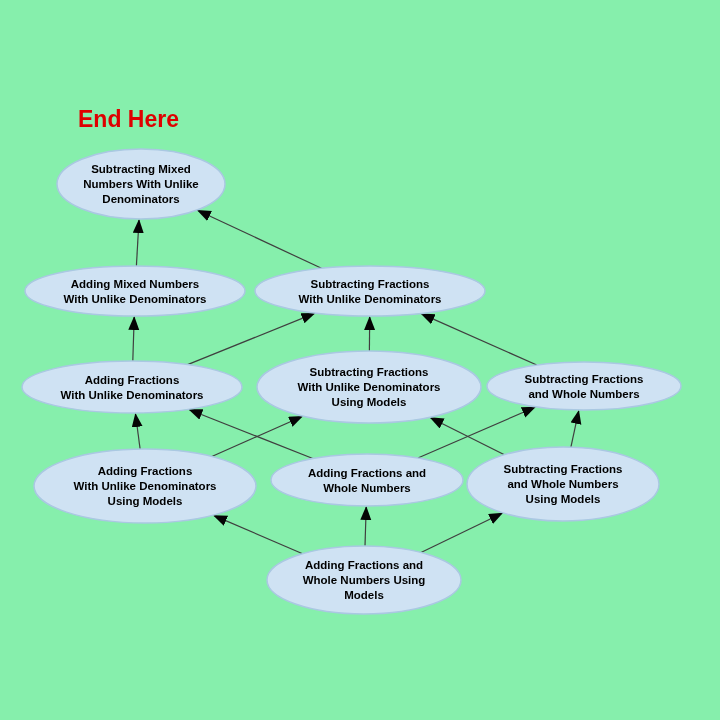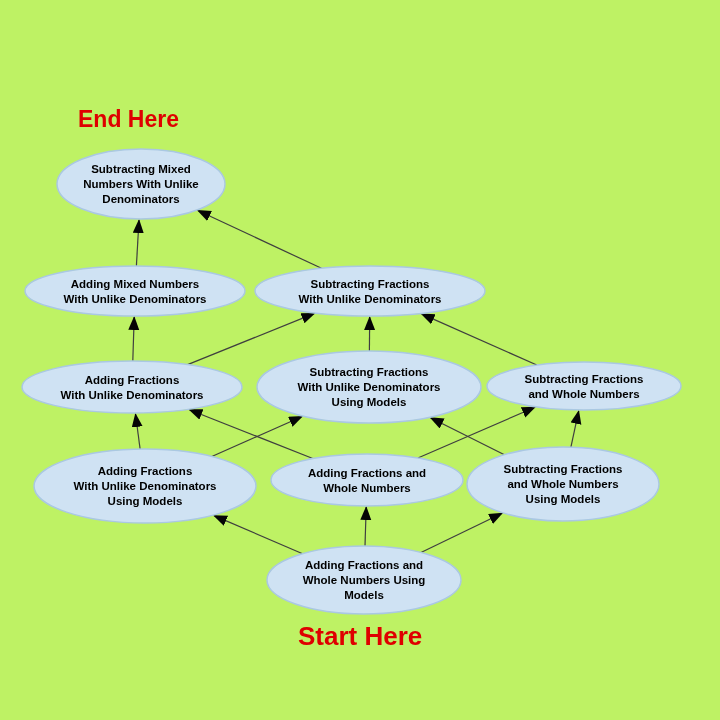--- a/index.html
+++ b/index.html
@@ -1,20 +1,20 @@
 <!DOCTYPE html>
 <html><head>
 <meta charset="utf-8">
 <style>
   html, body { margin: 0; padding: 0; background: #ffffff; }
   .canvas {
     position: relative;
     width: 720px;
     height: 720px;
-    background: #bef264;
+    background: #86efac;
     font-family: "Liberation Sans", sans-serif;
     overflow: hidden;
   }
   .flow-label {
     position: absolute;
     font-weight: bold;
     white-space: nowrap;
   }
   #end-label   { left: 78px;  top: 106px; font-size: 23px; }
   #start-label { left: 298px; top: 621px; font-size: 26px; }
@@ -92,14 +92,13 @@
           <ellipse cx="563" cy="484" rx="96" ry="37" fill="#cfe2f3" stroke="#aac8e2" stroke-width="1.5"></ellipse>
           <text class="node-text" fill="#000000"><tspan x="563" y="473">Subtracting Fractions</tspan><tspan x="563" y="488">and Whole Numbers</tspan><tspan x="563" y="503">Using Models</tspan></text>
         </g>
         <g>
           <ellipse cx="364" cy="580" rx="97" ry="34" fill="#cfe2f3" stroke="#aac8e2" stroke-width="1.5"></ellipse>
           <text class="node-text" fill="#000000"><tspan x="364" y="569">Adding Fractions and</tspan><tspan x="364" y="584">Whole Numbers Using</tspan><tspan x="364" y="599">Models</tspan></text>
         </g>
       </g>
     </svg>
 
-  <div id="start-label" class="flow-label" style="color: rgb(223, 0, 0);">Start Here</div>
 </div>
 
 </body></html>

